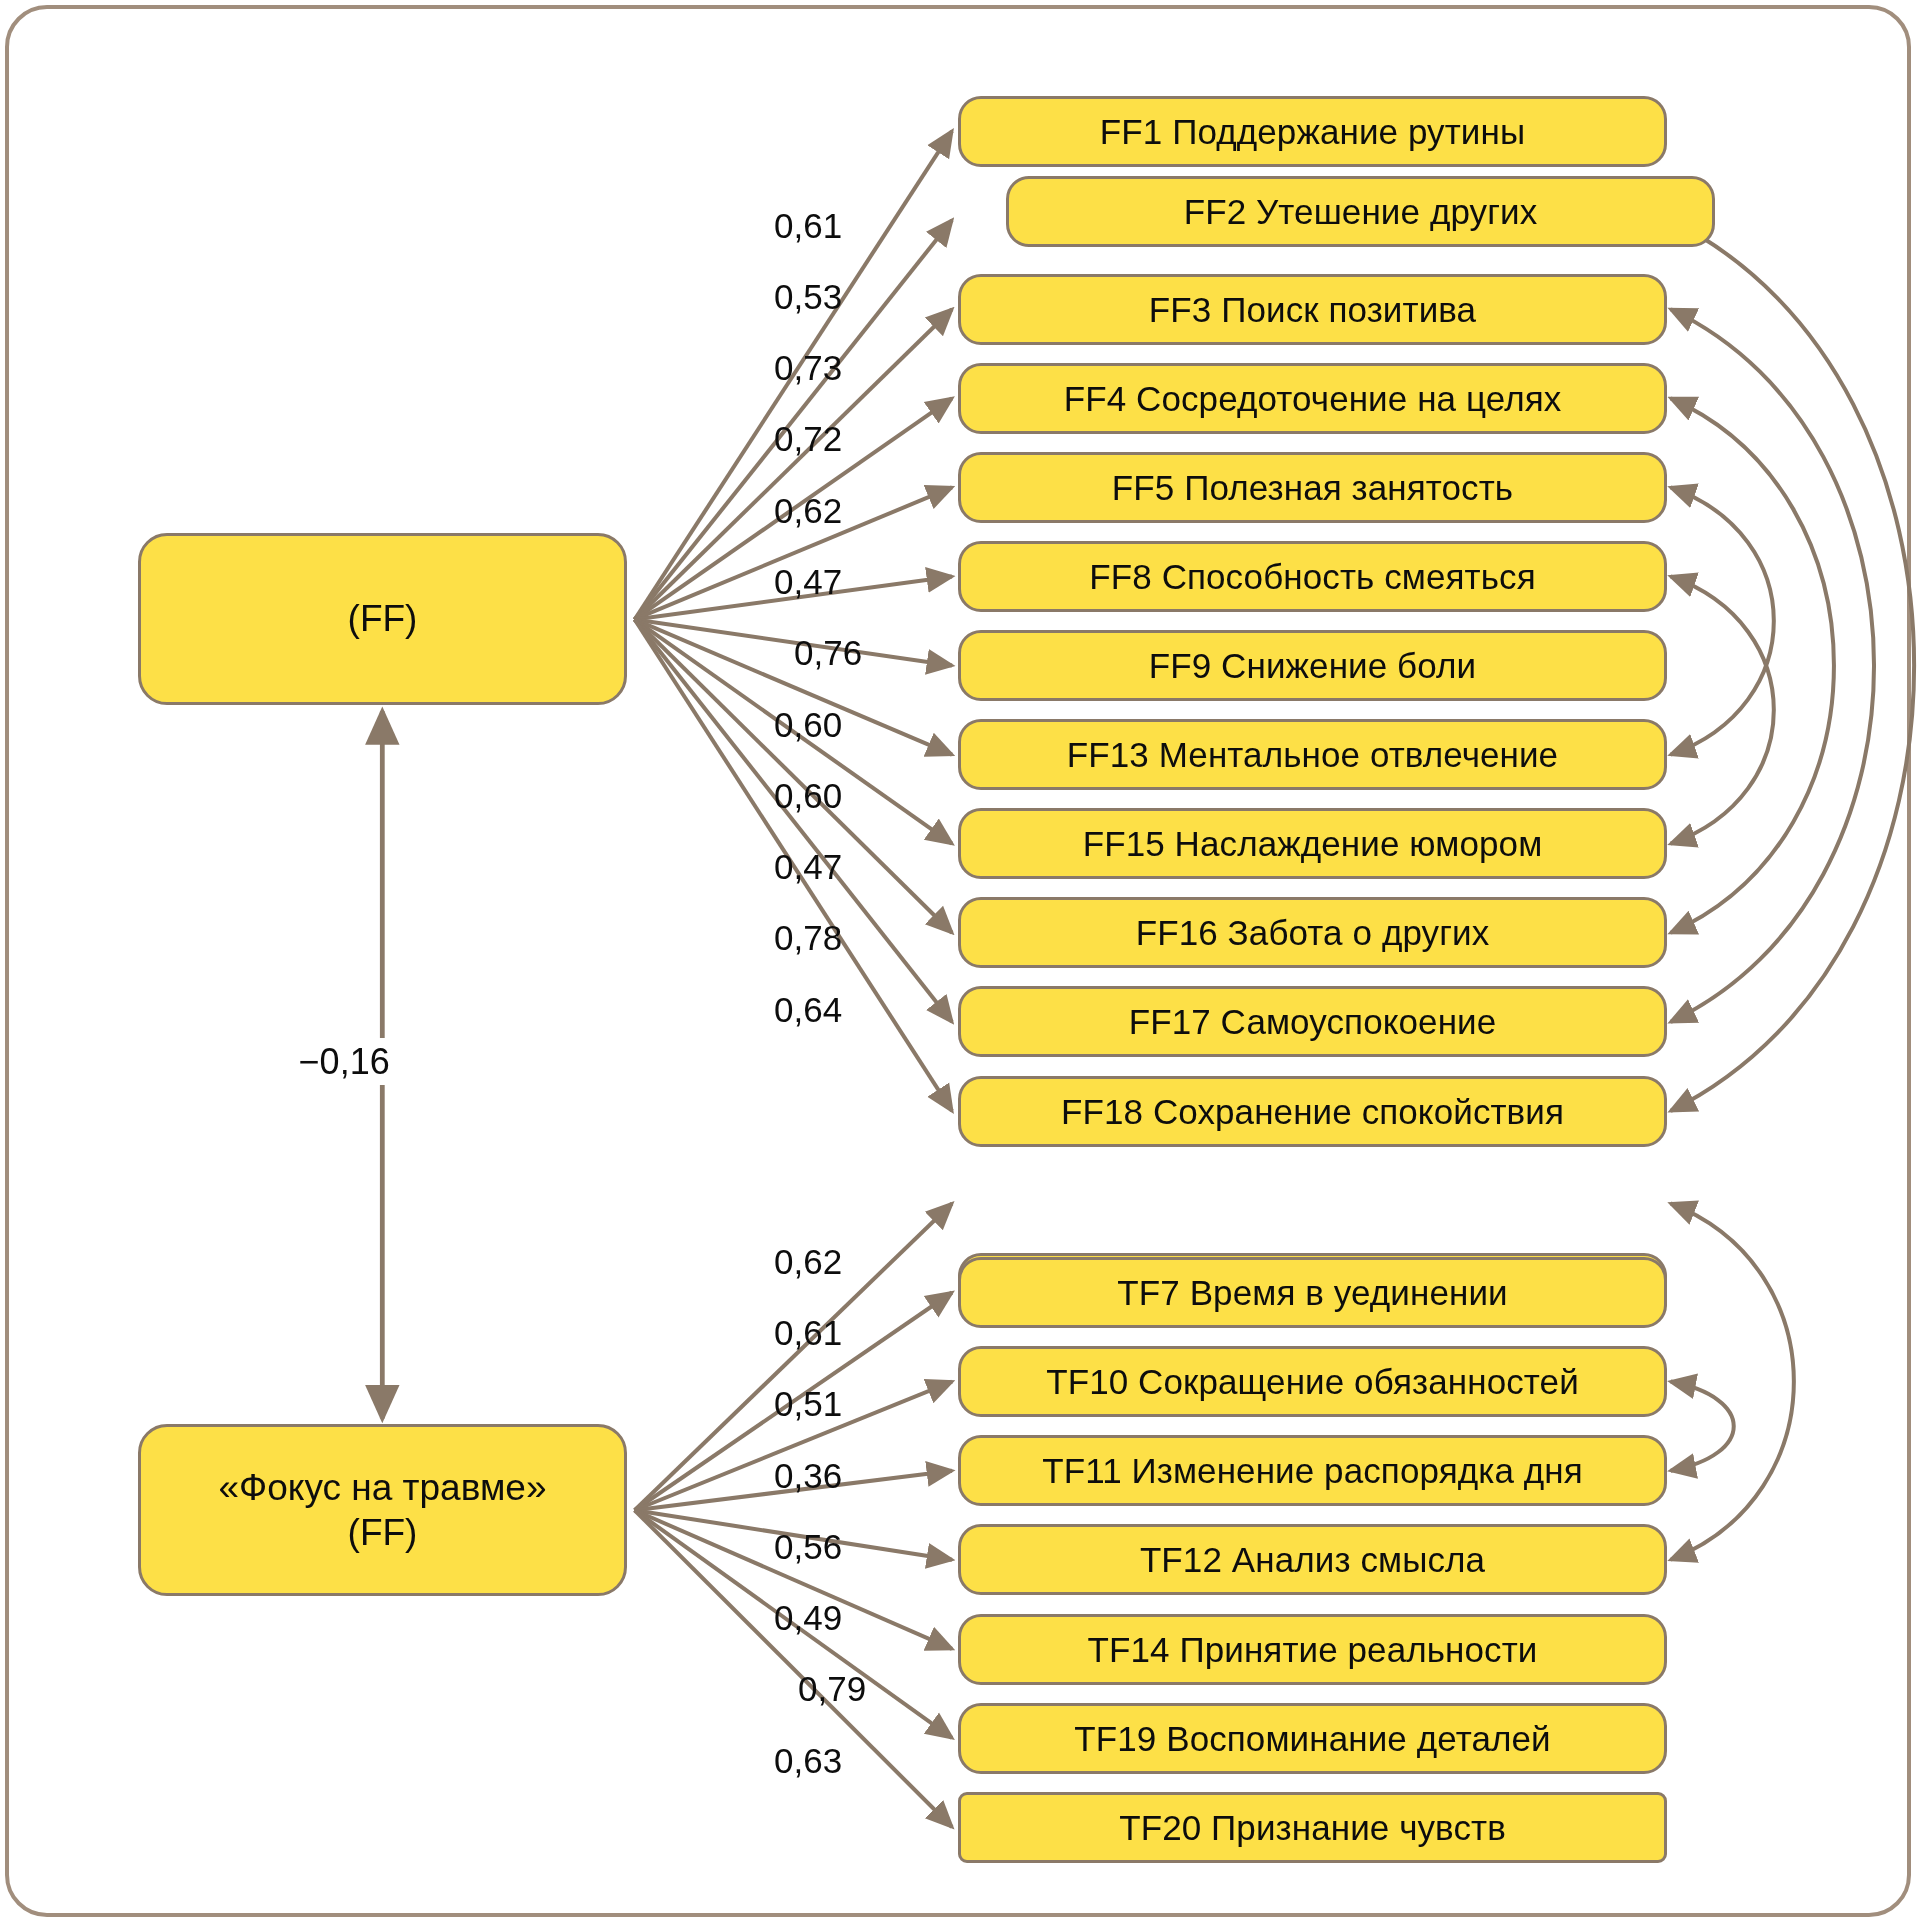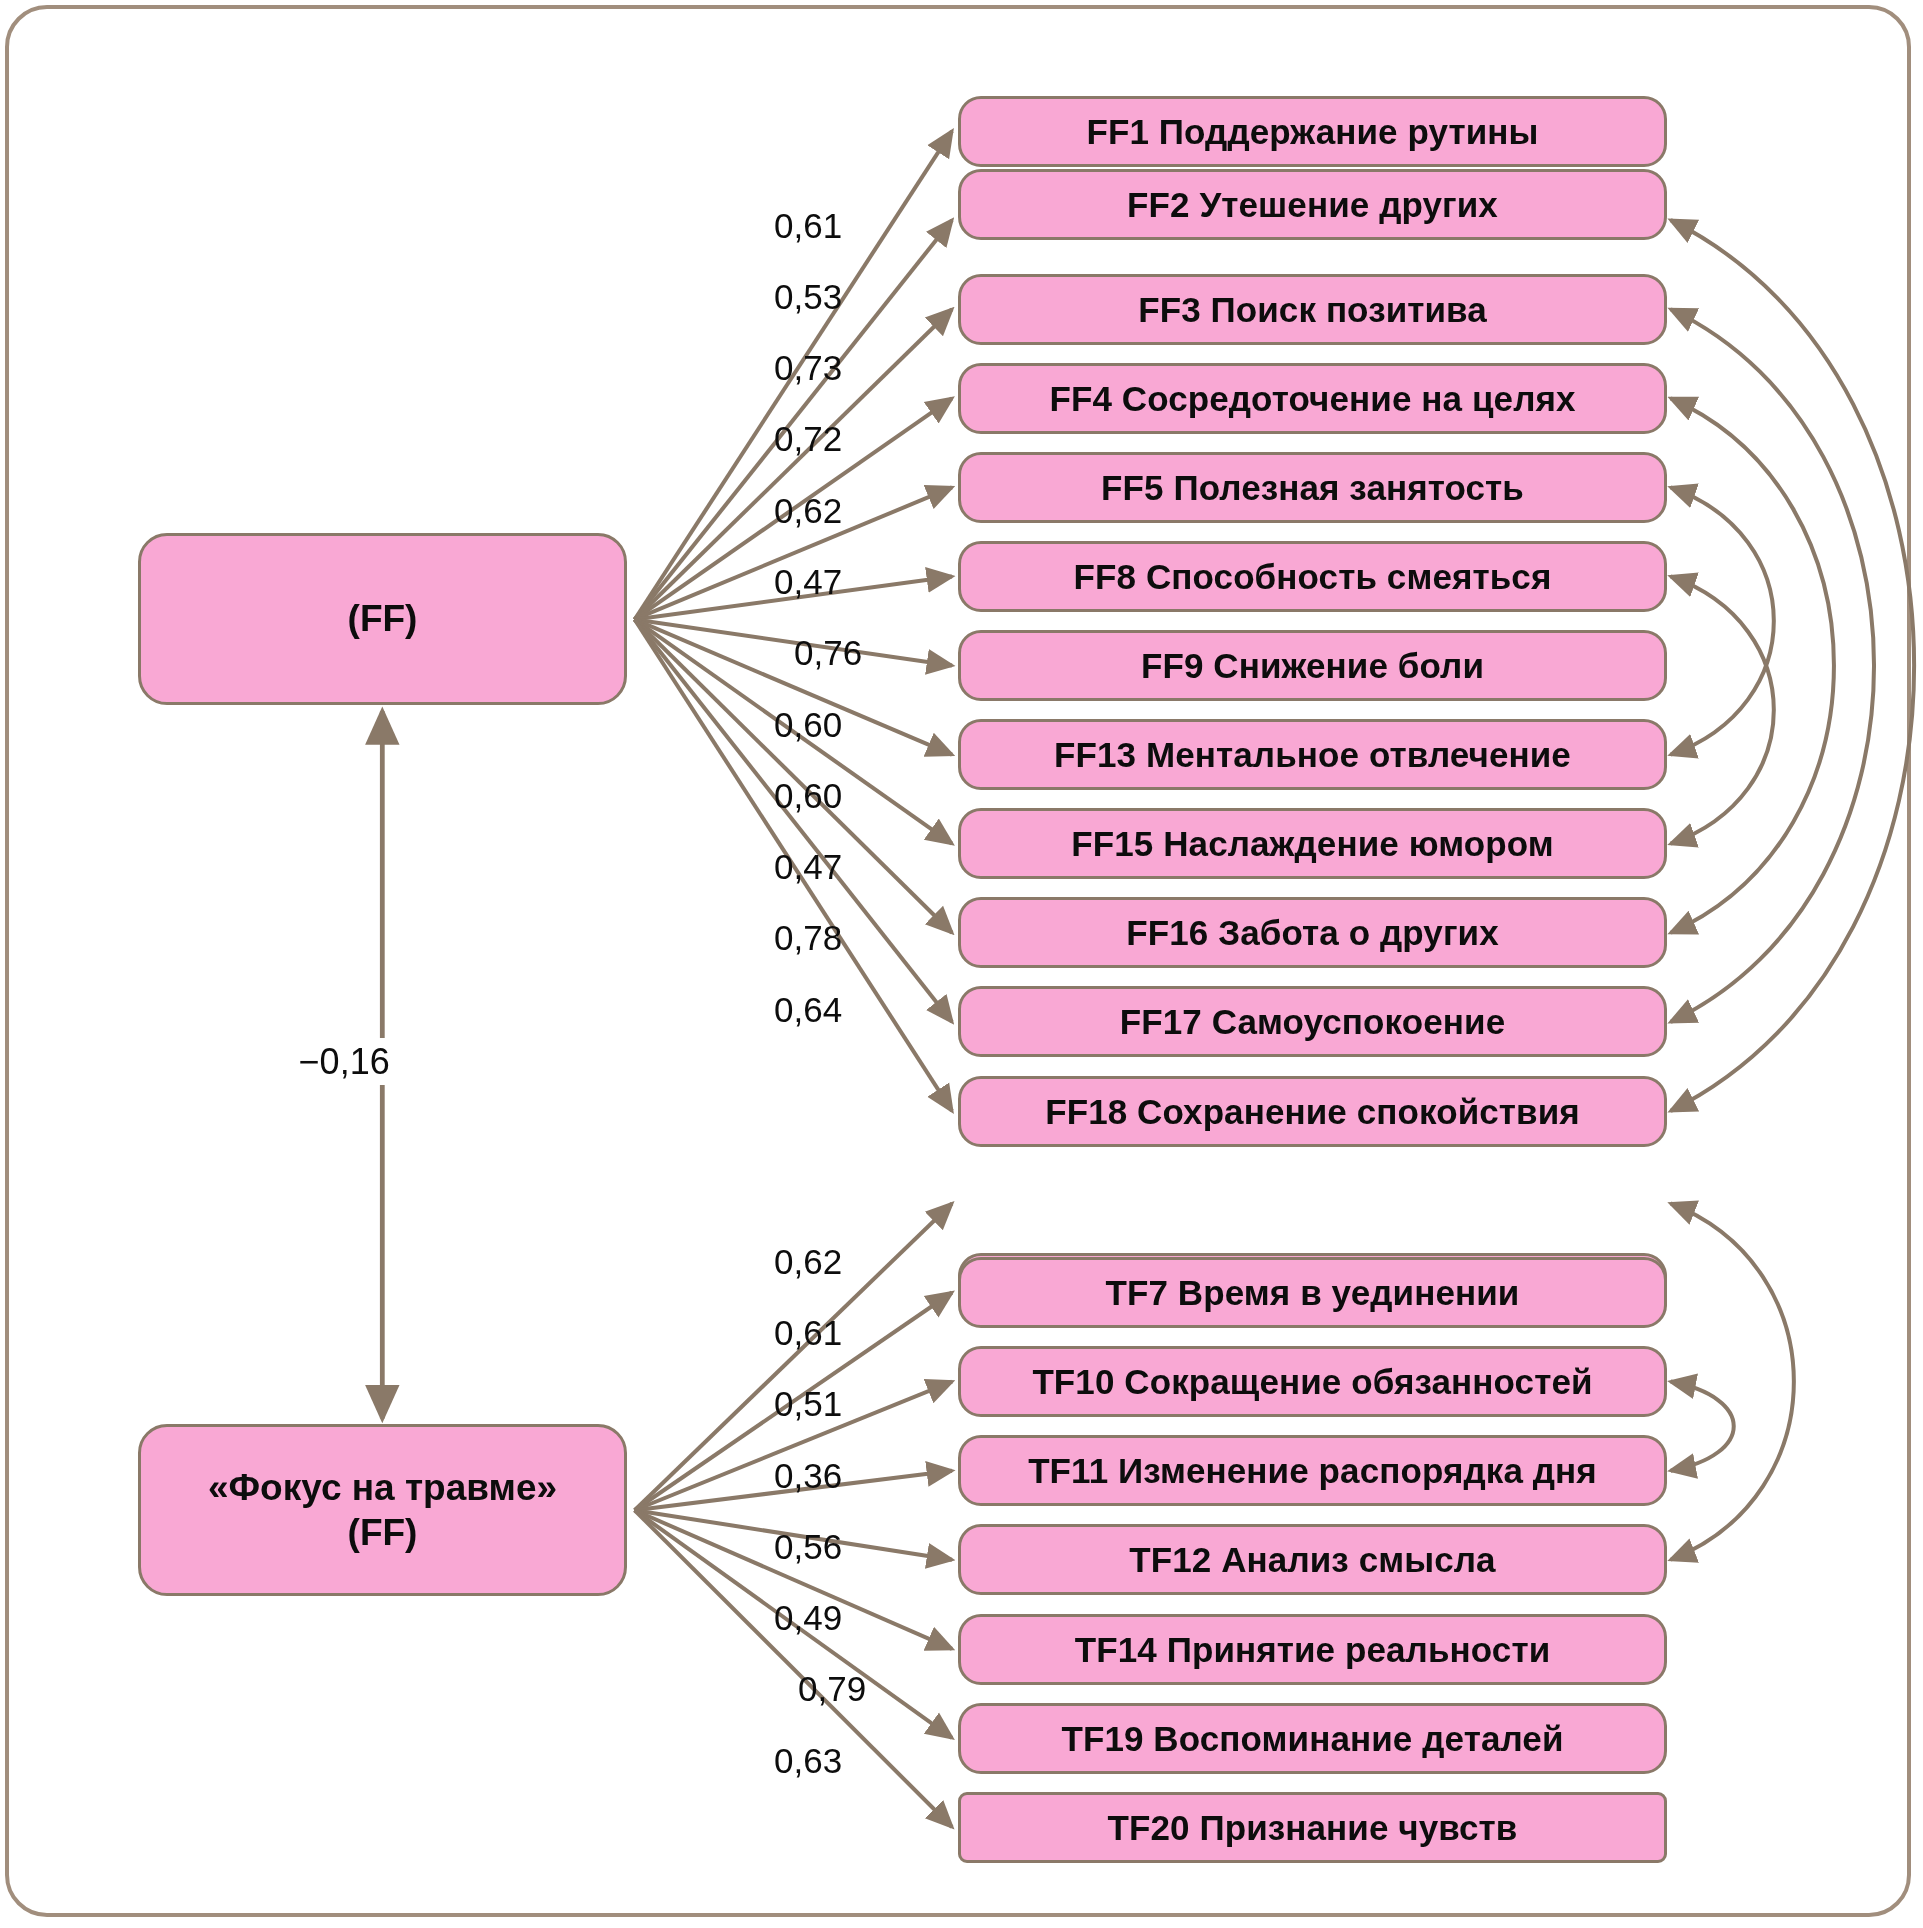--- a/index.html
+++ b/index.html
@@ -36,27 +36,26 @@
     left: 0;
     top: 0;
     width: 1923px;
     height: 1929px;
     pointer-events: none;
   }
   
   .node {
     position: absolute;
     box-sizing: border-box;
-    background: #f9a8d4;
+    background: #fde047;
     border: 3.8px solid #8A7968;
     border-radius: 25px;
     display: flex;
     align-items: center;
     color: #0d0d0d;
-    font-weight: bold;
   }
   .indicator {
     height: 71px;
     left: 958px;
     width: 709px;
     border-radius: 23px;
     padding-left: 0;
     justify-content: center;
   }
   .indicator .txt {
@@ -158,21 +157,21 @@
     <span class="l1">«Фокус на травме»</span>
     <span class="l2">(FF)</span>
   </div>
 
   <div class="corr-label" id="corrLabel" style="left: 289px; top: 1038px;">−0,16</div>
 
   <div id="indicator-layer">
       <div class="node indicator" style="top: 96px;">
         <span class="txt">FF1 Поддержание рутины</span>
       </div>
-      <div class="node indicator" style="top: 169px;">
+      <div class="node indicator" style="top: 176px; margin-left: 48px;">
         <span class="txt">FF2 Утешение других</span>
       </div>
       <div class="node indicator" style="top: 274px;">
         <span class="txt">FF3 Поиск позитива</span>
       </div>
       <div class="node indicator" style="top: 363px;">
         <span class="txt">FF4 Сосредоточение на целях</span>
       </div>
       <div class="node indicator" style="top: 452px;">
         <span class="txt">FF5 Полезная занятость</span>

